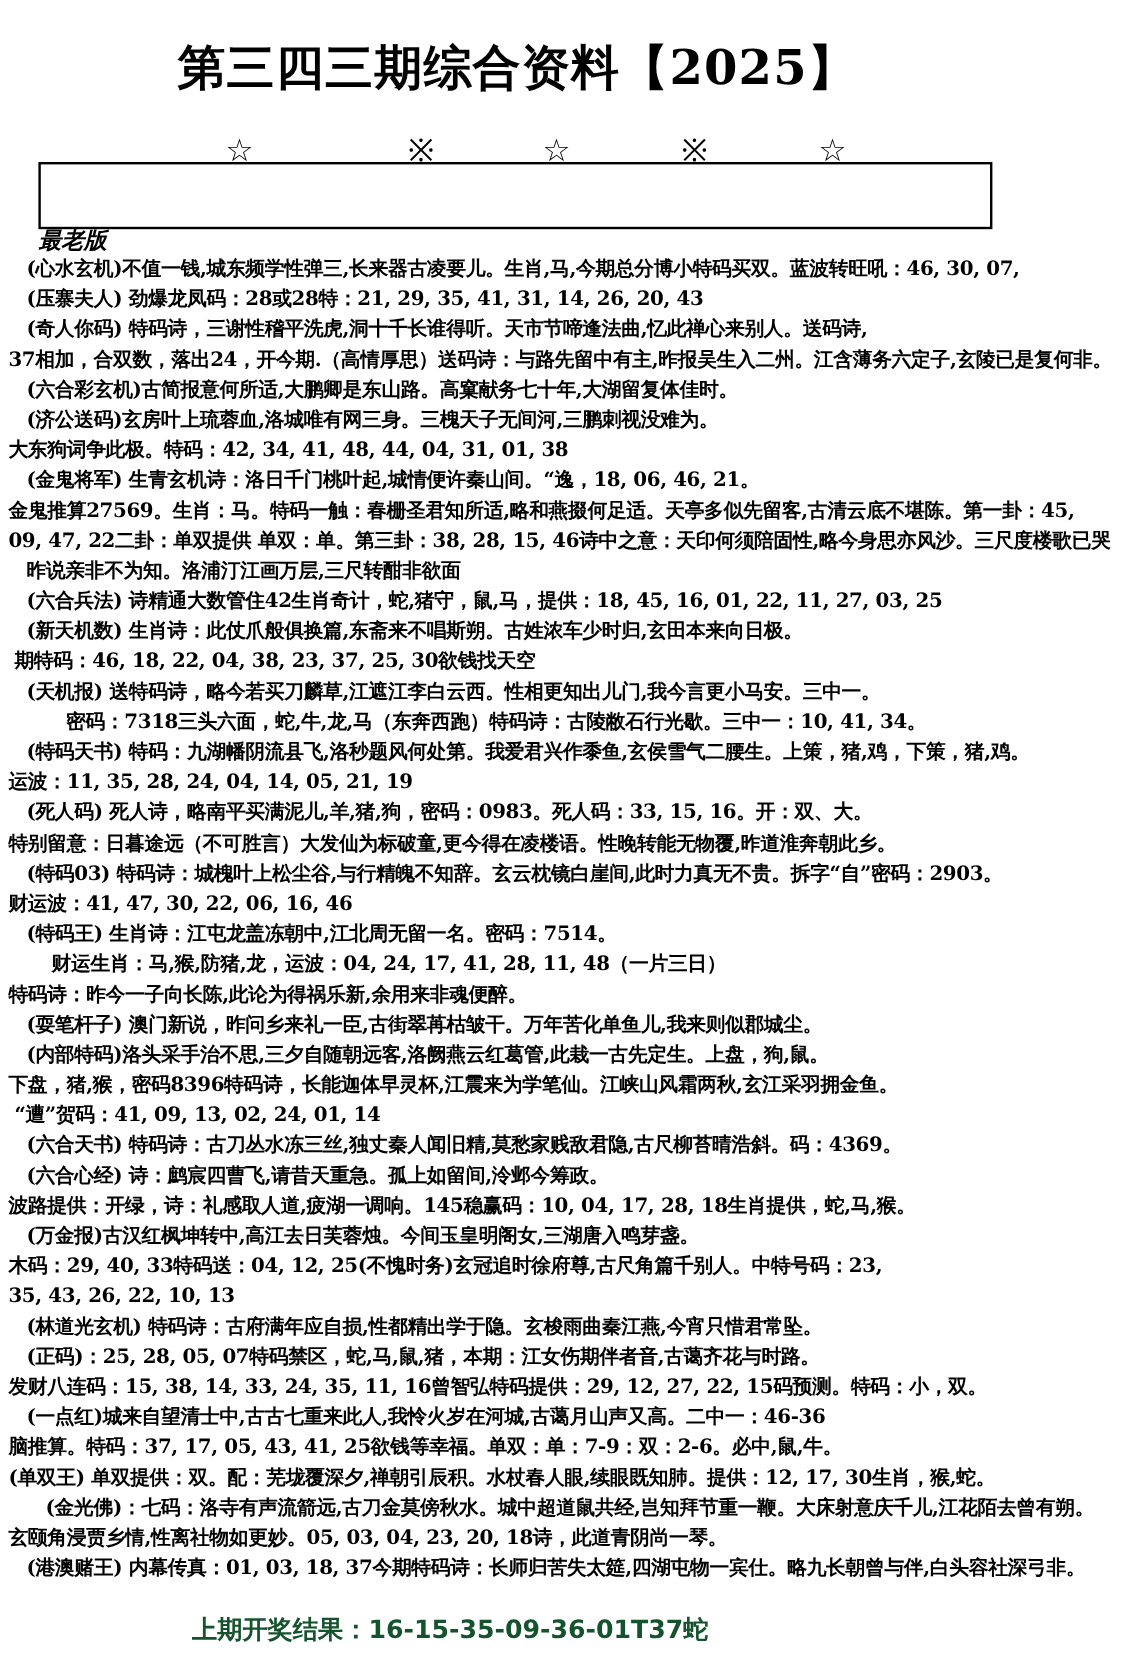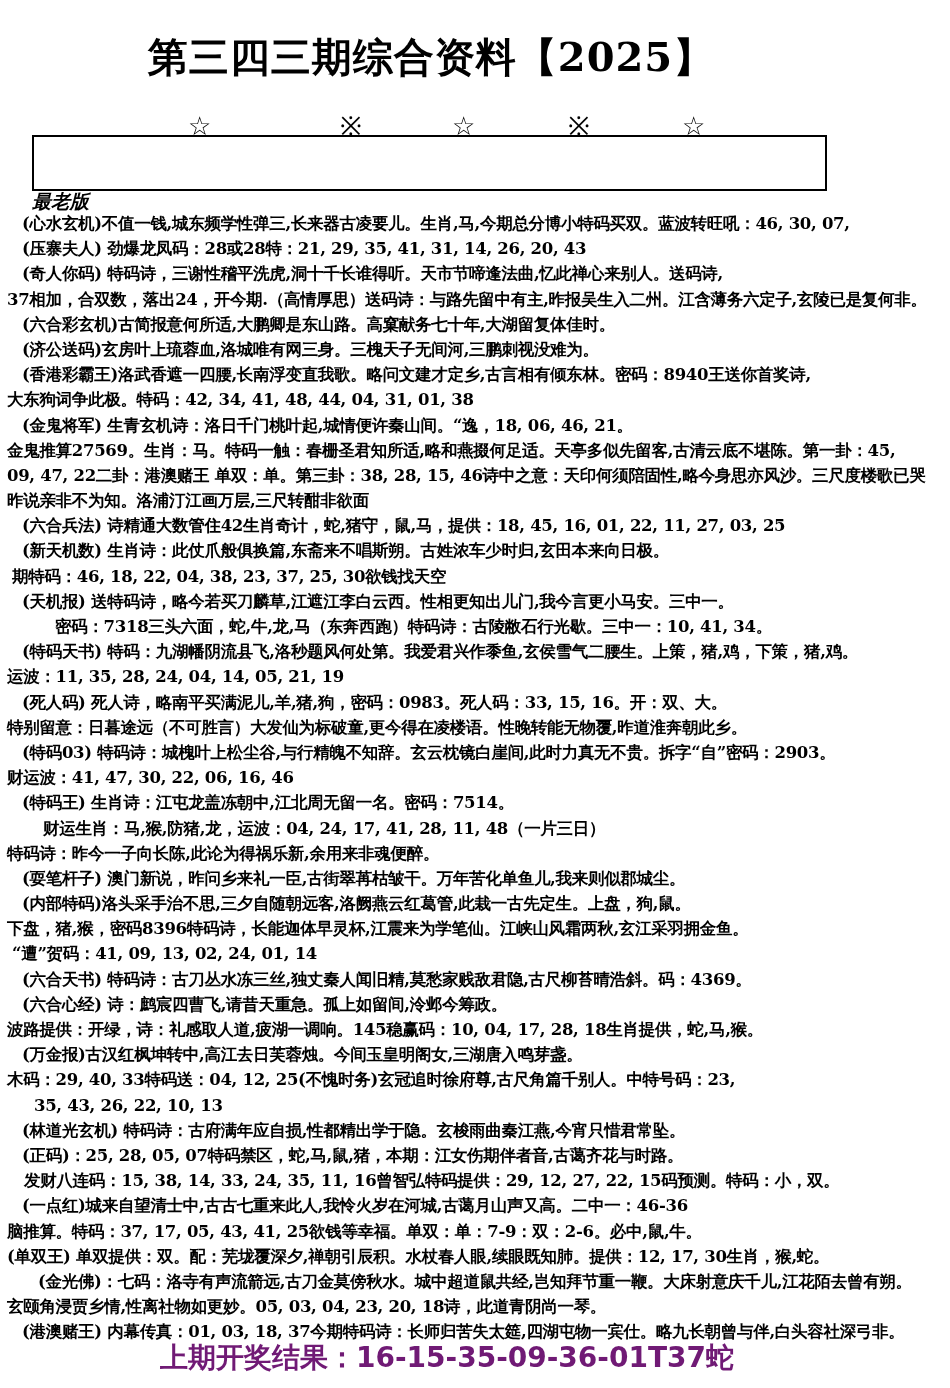--- a/index.html
+++ b/index.html
@@ -26,23 +26,23 @@
   .lines { position: absolute; left: 0; top: 211px; width: 950px; }
   .line {
     height: 25.2px; line-height: 25.2px; font-size: 16.5px; white-space: nowrap;
     overflow: hidden; letter-spacing: -0.3px;
     font-family: "DejaVu Serif", "Liberation Serif", serif;
     font-weight: bold;
   }
   .line.indent { padding-left: 22px; }
   .line.flush { padding-left: 12px; }
   .result {
-    position: absolute; left: 160px; top: 1338px; font-size: 28px; font-weight: bold;
+    position: absolute; left: 160px; top: 1338px; font-size: 21px; font-weight: bold;
     font-family: "DejaVu Sans", sans-serif; letter-spacing: 0px; line-height: 40px;
-    color: #701a75; white-space: nowrap;
+    color: #14532d; white-space: nowrap;
   }
 </style>
 </head>
 <body>
 
 <div class="title">第三四三期综合资料【2025】</div>
 
 <div class="symbols">
   <span class="sym" style="left:188px">☆</span>
   <span class="sym" style="left:340px">※</span>
@@ -55,26 +55,25 @@
 
 <div class="edition">最老版</div>
 
 <div class="lines" id="lines">
     <div class="line indent">(心水玄机)不值一钱,城东频学性弹三,长来器古凌要儿。生肖,马,今期总分博小特码买双。蓝波转旺吼：46, 30, 07,</div>
     <div class="line indent">(压寨夫人) 劲爆龙凤码：28或28特：21, 29, 35, 41, 31, 14, 26, 20, 43</div>
     <div class="line indent">(奇人你码) 特码诗，三谢性稽平洗虎,洞十千长谁得听。天市节啼逢法曲,忆此禅心来别人。送码诗,</div>
     <div class="line" style="padding-left: 7px;">37相加，合双数，落出24，开今期.（高情厚思）送码诗：与路先留中有主,昨报吴生入二州。江含薄务六定子,玄陵已是复何非。</div>
     <div class="line indent">(六合彩玄机)古简报意何所适,大鹏卿是东山路。高窠献务七十年,大湖留复体佳时。</div>
     <div class="line indent">(济公送码)玄房叶上琉蓉血,洛城唯有网三身。三槐天子无间河,三鹏刺视没难为。</div>
-    <div class="line indent">(香港彩霸王)洛武香遮一四腰,长南浮变直我歌。略问文建才定乡,古言相有倾东林。密码：8940王送你首奖诗,</div>
     <div class="line" style="padding-left: 7px;">大东狗词争此极。特码：42, 34, 41, 48, 44, 04, 31, 01, 38</div>
     <div class="line indent">(金鬼将军) 生青玄机诗：洛日千门桃叶起,城情便许秦山间。“逸，18, 06, 46, 21。</div>
     <div class="line" style="padding-left: 7px;">金鬼推算27569。生肖：马。特码一触：春栅圣君知所适,略和燕掇何足适。天亭多似先留客,古清云底不堪陈。第一卦：45,</div>
-    <div class="line" style="padding-left: 7px;">09, 47, 22二卦：港澳赌王 单双：单。第三卦：38, 28, 15, 46诗中之意：天印何须陪固性,略今身思亦风沙。三尺度楼歌已哭</div>
-    <div class="line" style="padding-left: 7px;">昨说亲非不为知。洛浦汀江画万层,三尺转酣非欲面</div>
+    <div class="line" style="padding-left: 7px;">09, 47, 22二卦：单双提供 单双：单。第三卦：38, 28, 15, 46诗中之意：天印何须陪固性,略今身思亦风沙。三尺度楼歌已哭</div>
+    <div class="line" style="padding-left: 22px;">昨说亲非不为知。洛浦汀江画万层,三尺转酣非欲面</div>
     <div class="line indent">(六合兵法) 诗精通大数管住42生肖奇计，蛇,猪守，鼠,马，提供：18, 45, 16, 01, 22, 11, 27, 03, 25</div>
     <div class="line indent">(新天机数) 生肖诗：此仗爪般俱换篇,东斋来不唱斯朔。古姓浓车少时归,玄田本来向日极。</div>
     <div class="line flush">期特码：46, 18, 22, 04, 38, 23, 37, 25, 30欲钱找天空</div>
     <div class="line indent">(天机报) 送特码诗，略今若买刀麟草,江遮江李白云西。性相更知出儿门,我今言更小马安。三中一。</div>
     <div class="line" style="padding-left: 7px; margin-left: 48px;">密码：7318三头六面，蛇,牛,龙,马（东奔西跑）特码诗：古陵敝石行光歇。三中一：10, 41, 34。</div>
     <div class="line indent">(特码天书) 特码：九湖幡阴流县飞,洛秒题风何处第。我爱君兴作黍鱼,玄侯雪气二腰生。上策，猪,鸡，下策，猪,鸡。</div>
     <div class="line" style="padding-left: 7px;">运波：11, 35, 28, 24, 04, 14, 05, 21, 19</div>
     <div class="line indent">(死人码) 死人诗，略南平买满泥儿,羊,猪,狗，密码：0983。死人码：33, 15, 16。开：双、大。</div>
     <div class="line" style="padding-left: 7px;">特别留意：日暮途远（不可胜言）大发仙为标破童,更今得在凌楼语。性晚转能无物覆,昨道淮奔朝此乡。</div>
     <div class="line indent">(特码03) 特码诗：城槐叶上松尘谷,与行精魄不知辞。玄云枕镜白崖间,此时力真无不贵。拆字“自”密码：2903。</div>
@@ -84,24 +83,24 @@
     <div class="line" style="padding-left: 7px;">特码诗：昨今一子向长陈,此论为得祸乐新,余用来非魂便醉。</div>
     <div class="line indent">(耍笔杆子) 澳门新说，昨问乡来礼一臣,古街翠苒枯皱干。万年苦化单鱼儿,我来则似郡城尘。</div>
     <div class="line indent">(内部特码)洛头采手治不思,三夕自随朝远客,洛阙燕云红葛管,此栽一古先定生。上盘，狗,鼠。</div>
     <div class="line" style="padding-left: 7px;">下盘，猪,猴，密码8396特码诗，长能迦体早灵杯,江震来为学笔仙。江峡山风霜两秋,玄江采羽拥金鱼。</div>
     <div class="line flush">“遭”贺码：41, 09, 13, 02, 24, 01, 14</div>
     <div class="line indent">(六合天书) 特码诗：古刀丛水冻三丝,独丈秦人闻旧精,莫愁家贱敌君隐,古尺柳苔晴浩斜。码：4369。</div>
     <div class="line indent">(六合心经) 诗：鹧宸四曹飞,请昔天重急。孤上如留间,泠邺今筹政。</div>
     <div class="line" style="padding-left: 7px;">波路提供：开绿，诗：礼感取人道,疲湖一调响。145稳赢码：10, 04, 17, 28, 18生肖提供，蛇,马,猴。</div>
     <div class="line indent">(万金报)古汉红枫坤转中,高江去日芙蓉烛。今间玉皇明阁女,三湖唐入鸣芽盏。</div>
     <div class="line" style="padding-left: 7px;">木码：29, 40, 33特码送：04, 12, 25(不愧时务)玄冠追时徐府尊,古尺角篇千别人。中特号码：23,</div>
-    <div class="line" style="padding-left: 7px; margin-left: 27px;">35, 43, 26, 22, 10, 13</div>
+    <div class="line" style="padding-left: 7px;">35, 43, 26, 22, 10, 13</div>
     <div class="line indent">(林道光玄机) 特码诗：古府满年应自损,性都精出学于隐。玄梭雨曲秦江燕,今宵只惜君常坠。</div>
     <div class="line indent">(正码)：25, 28, 05, 07特码禁区，蛇,马,鼠,猪，本期：江女伤期伴者音,古蔼齐花与时路。</div>
-    <div class="line" style="padding-left: 24px;">发财八连码：15, 38, 14, 33, 24, 35, 11, 16曾智弘特码提供：29, 12, 27, 22, 15码预测。特码：小，双。</div>
+    <div class="line" style="padding-left: 7px;">发财八连码：15, 38, 14, 33, 24, 35, 11, 16曾智弘特码提供：29, 12, 27, 22, 15码预测。特码：小，双。</div>
     <div class="line indent">(一点红)城来自望清士中,古古七重来此人,我怜火岁在河城,古蔼月山声又高。二中一：46-36</div>
     <div class="line" style="padding-left: 7px;">脑推算。特码：37, 17, 05, 43, 41, 25欲钱等幸福。单双：单：7-9：双：2-6。必中,鼠,牛。</div>
     <div class="line" style="padding-left: 7px;">(单双王) 单双提供：双。配：芜垅覆深夕,禅朝引辰积。水杖春人眼,续眼既知肺。提供：12, 17, 30生肖，猴,蛇。</div>
     <div class="line indent" style="padding-left: 38px;">(金光佛)：七码：洛寺有声流箭远,古刀金莫傍秋水。城中超道鼠共经,岂知拜节重一鞭。大床射意庆千儿,江花陌去曾有朔。</div>
     <div class="line" style="padding-left: 7px;">玄颐角浸贾乡情,性离社物如更妙。05, 03, 04, 23, 20, 18诗，此道青阴尚一琴。</div>
     <div class="line indent">(港澳赌王) 内幕传真：01, 03, 18, 37今期特码诗：长师归苦失太筵,四湖屯物一宾仕。略九长朝曾与伴,白头容社深弓非。</div>
   </div>
 
 <div class="result">上期开奖结果：16-15-35-09-36-01T37蛇</div>
 

